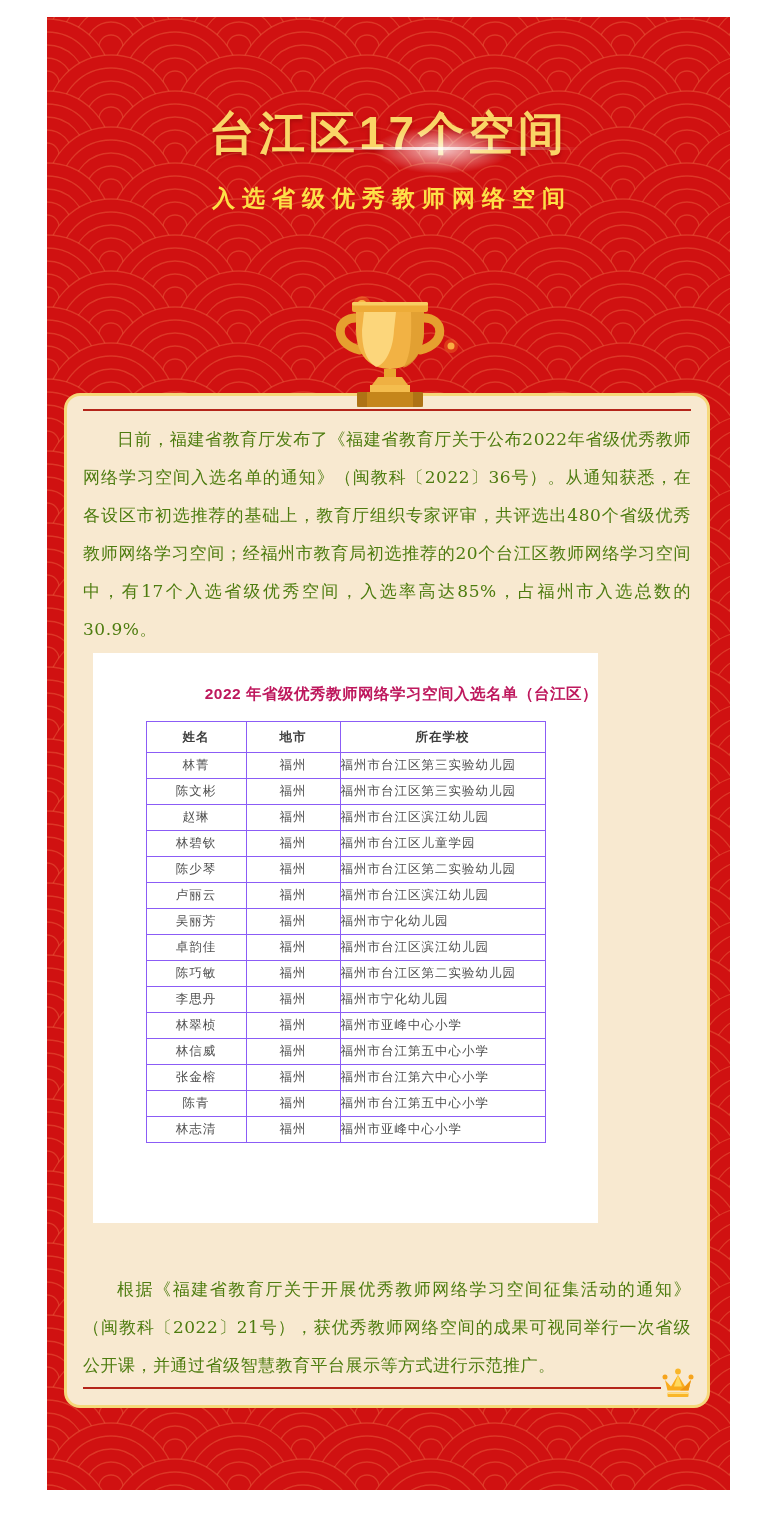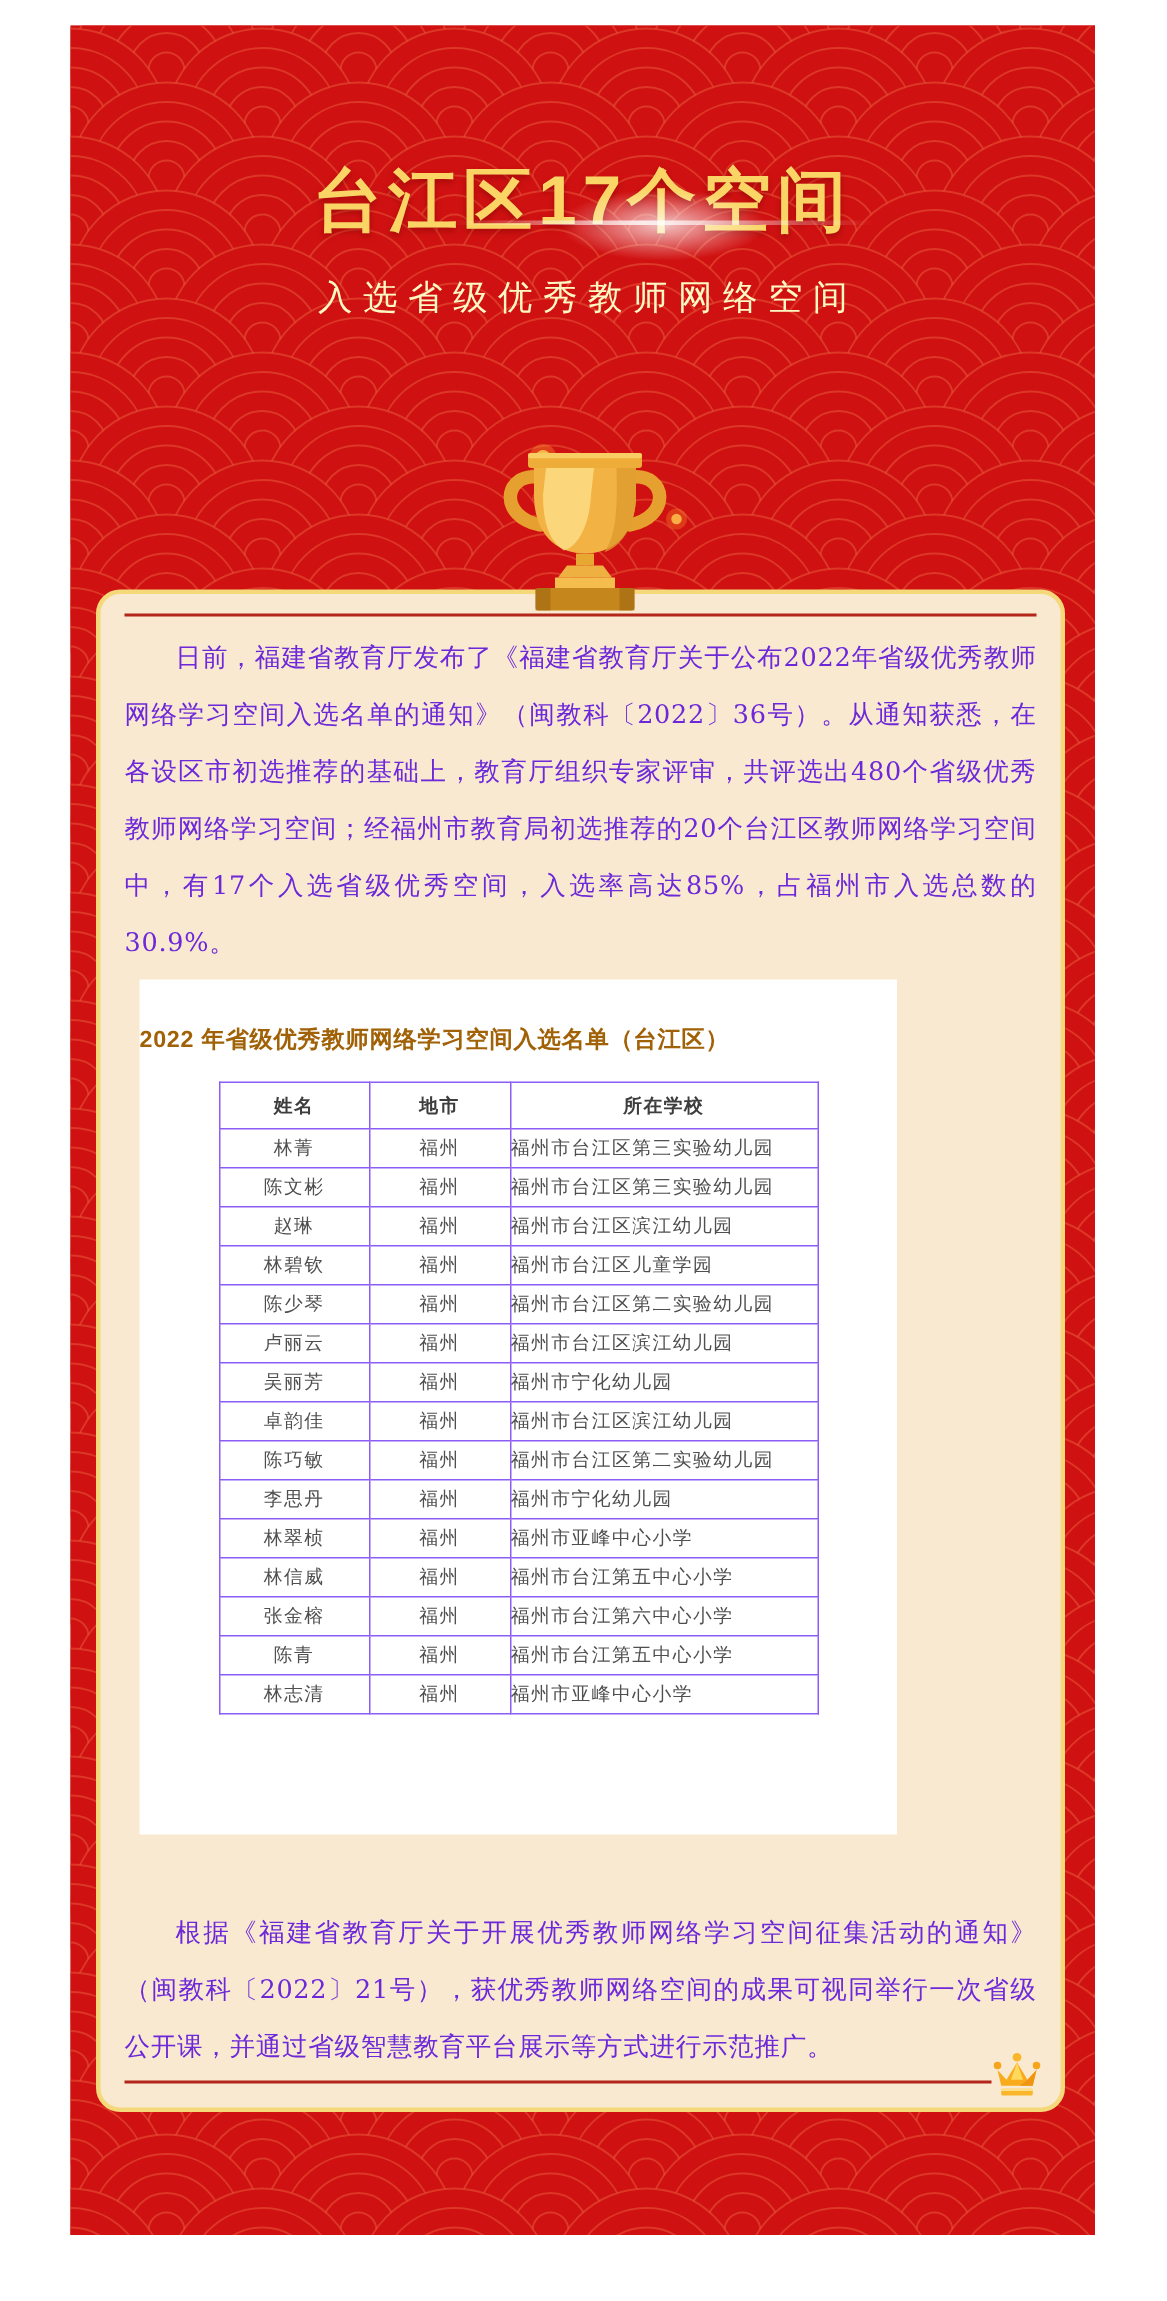--- a/index.html
+++ b/index.html
@@ -26,44 +26,44 @@
     pointer-events:none;
   }
   .flare-streak{
     position:absolute;left:255px;top:130px;width:280px;height:3px;z-index:2;
     background:linear-gradient(90deg,rgba(255,255,255,0),rgba(255,255,255,.8) 45%,rgba(255,255,255,0));
     pointer-events:none;
   }
   .page-subtitle{
     position:absolute;left:0;top:166px;width:100%;text-align:center;
     font-family:"Liberation Sans","DejaVu Sans",sans-serif;
-    font-weight:400;font-size:23px;letter-spacing:7px;text-indent:7px;color:#fef9c3;
+    font-weight:700;font-size:23px;letter-spacing:7px;text-indent:7px;color:#fde047;
   }
   .trophy-wrap{position:absolute;left:263px;top:255px;width:160px;height:142px;z-index:3;}
   .card{
     position:absolute;left:17px;top:376px;width:646px;height:1015px;box-sizing:border-box;
     background:#f8e9d0;border:3px solid #f5d87a;border-radius:16px;z-index:2;
     padding:24px 16px 0;
   }
   .rule{position:absolute;height:2px;background:#b4251a;}
   .rule-top{top:13px;left:16px;right:16px;}
   .rule-bottom{bottom:16px;left:16px;width:578px;}
   .para{
-    margin:0;color:#6d28d9;font-size:17px;line-height:38px;
+    margin:0;color:#4d7c0f;font-size:17px;line-height:38px;
     text-align:justify;text-indent:2em;letter-spacing:.5px;
   }
   .para-policy{margin-top:47px;}
   .para-congrats{margin-top:12px;text-align:left;}
   .table-image{
     margin-top:5px;margin-left:10px;width:505px;height:570px;background:#ffffff;
     box-sizing:border-box;padding-top:30px;overflow:hidden;
   }
   .table-title{
-    text-align:left;font-family:"Liberation Sans","DejaVu Sans",sans-serif;
-    font-weight:700;font-size:15.5px;color:#a16207;line-height:22px;letter-spacing:.5px;
+    text-align:right;font-family:"Liberation Sans","DejaVu Sans",sans-serif;
+    font-weight:700;font-size:15.5px;color:#be185d;line-height:22px;letter-spacing:.5px;
   }
   table.winners{
     margin:16px auto 0;border-collapse:collapse;table-layout:fixed;width:399px;
     font-family:"DejaVu Serif","Liberation Serif",serif;
   }
   table.winners th,table.winners td{
     border:1px solid #8b5cf6;font-weight:normal;color:#4f4f4f;
     font-size:12.5px;letter-spacing:1px;padding:0;
   }
   table.winners th{height:30px;color:#3d3d3d;font-weight:700;text-align:center;}

